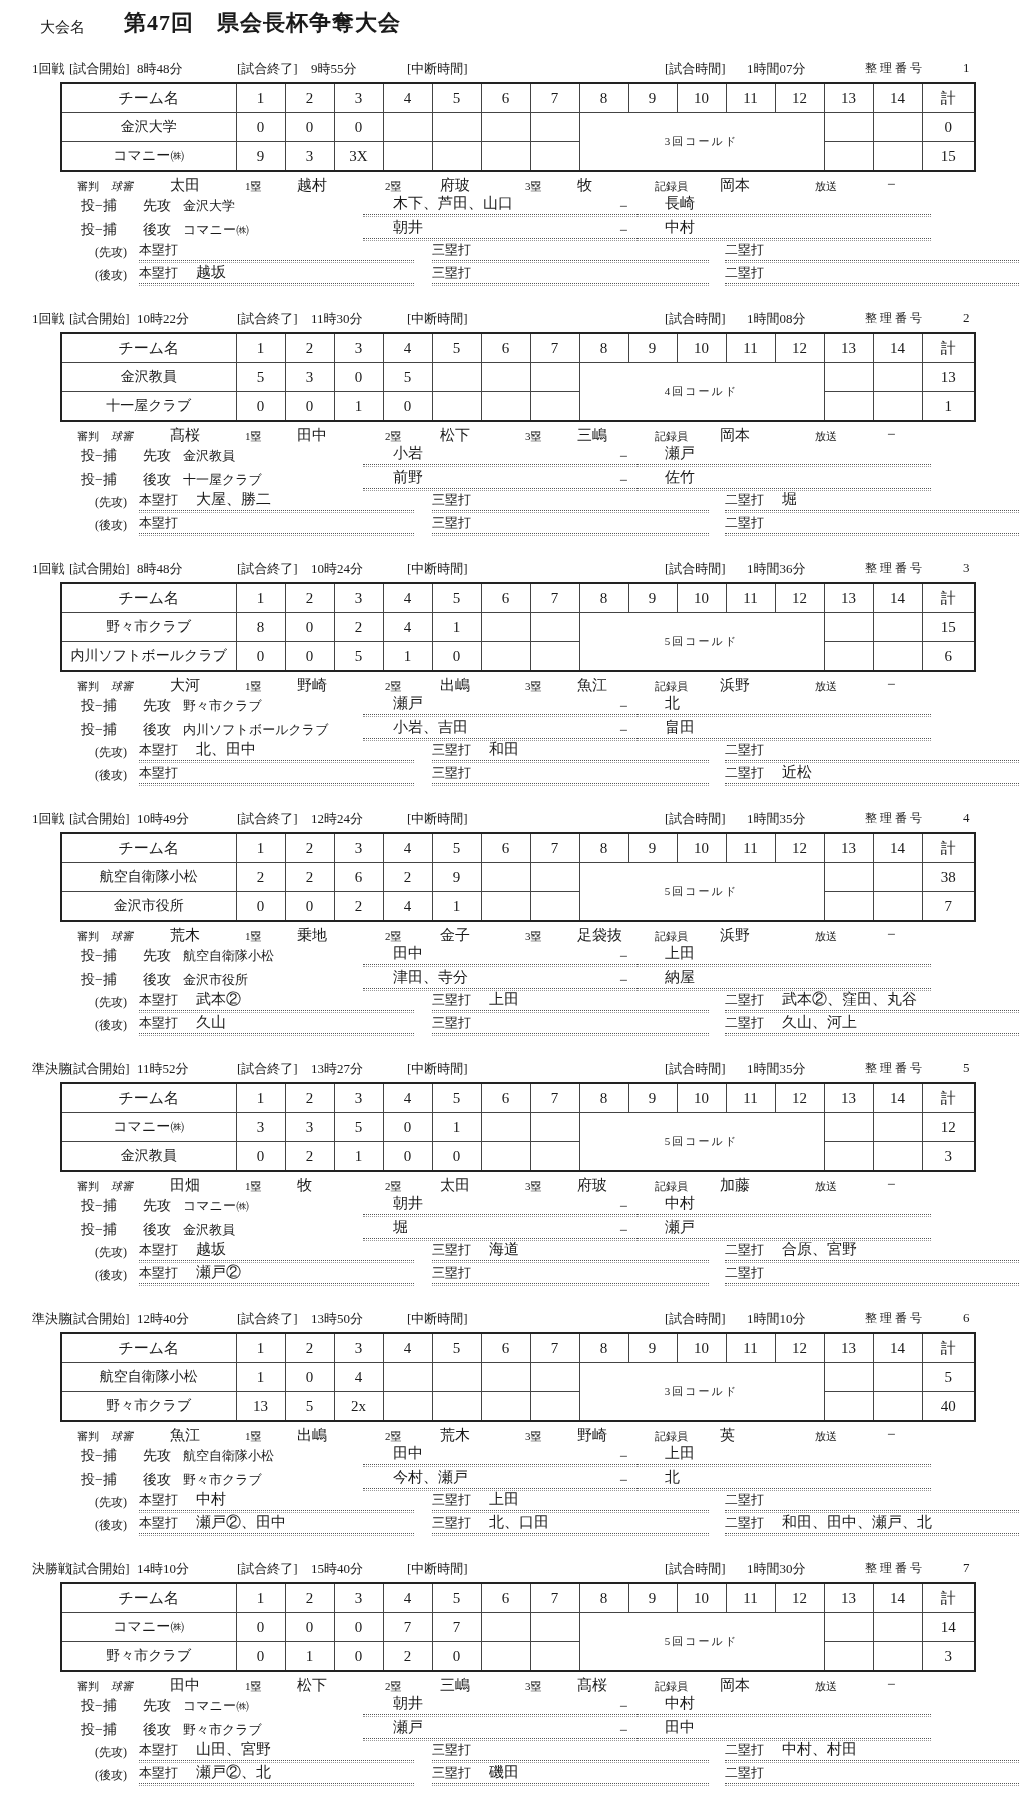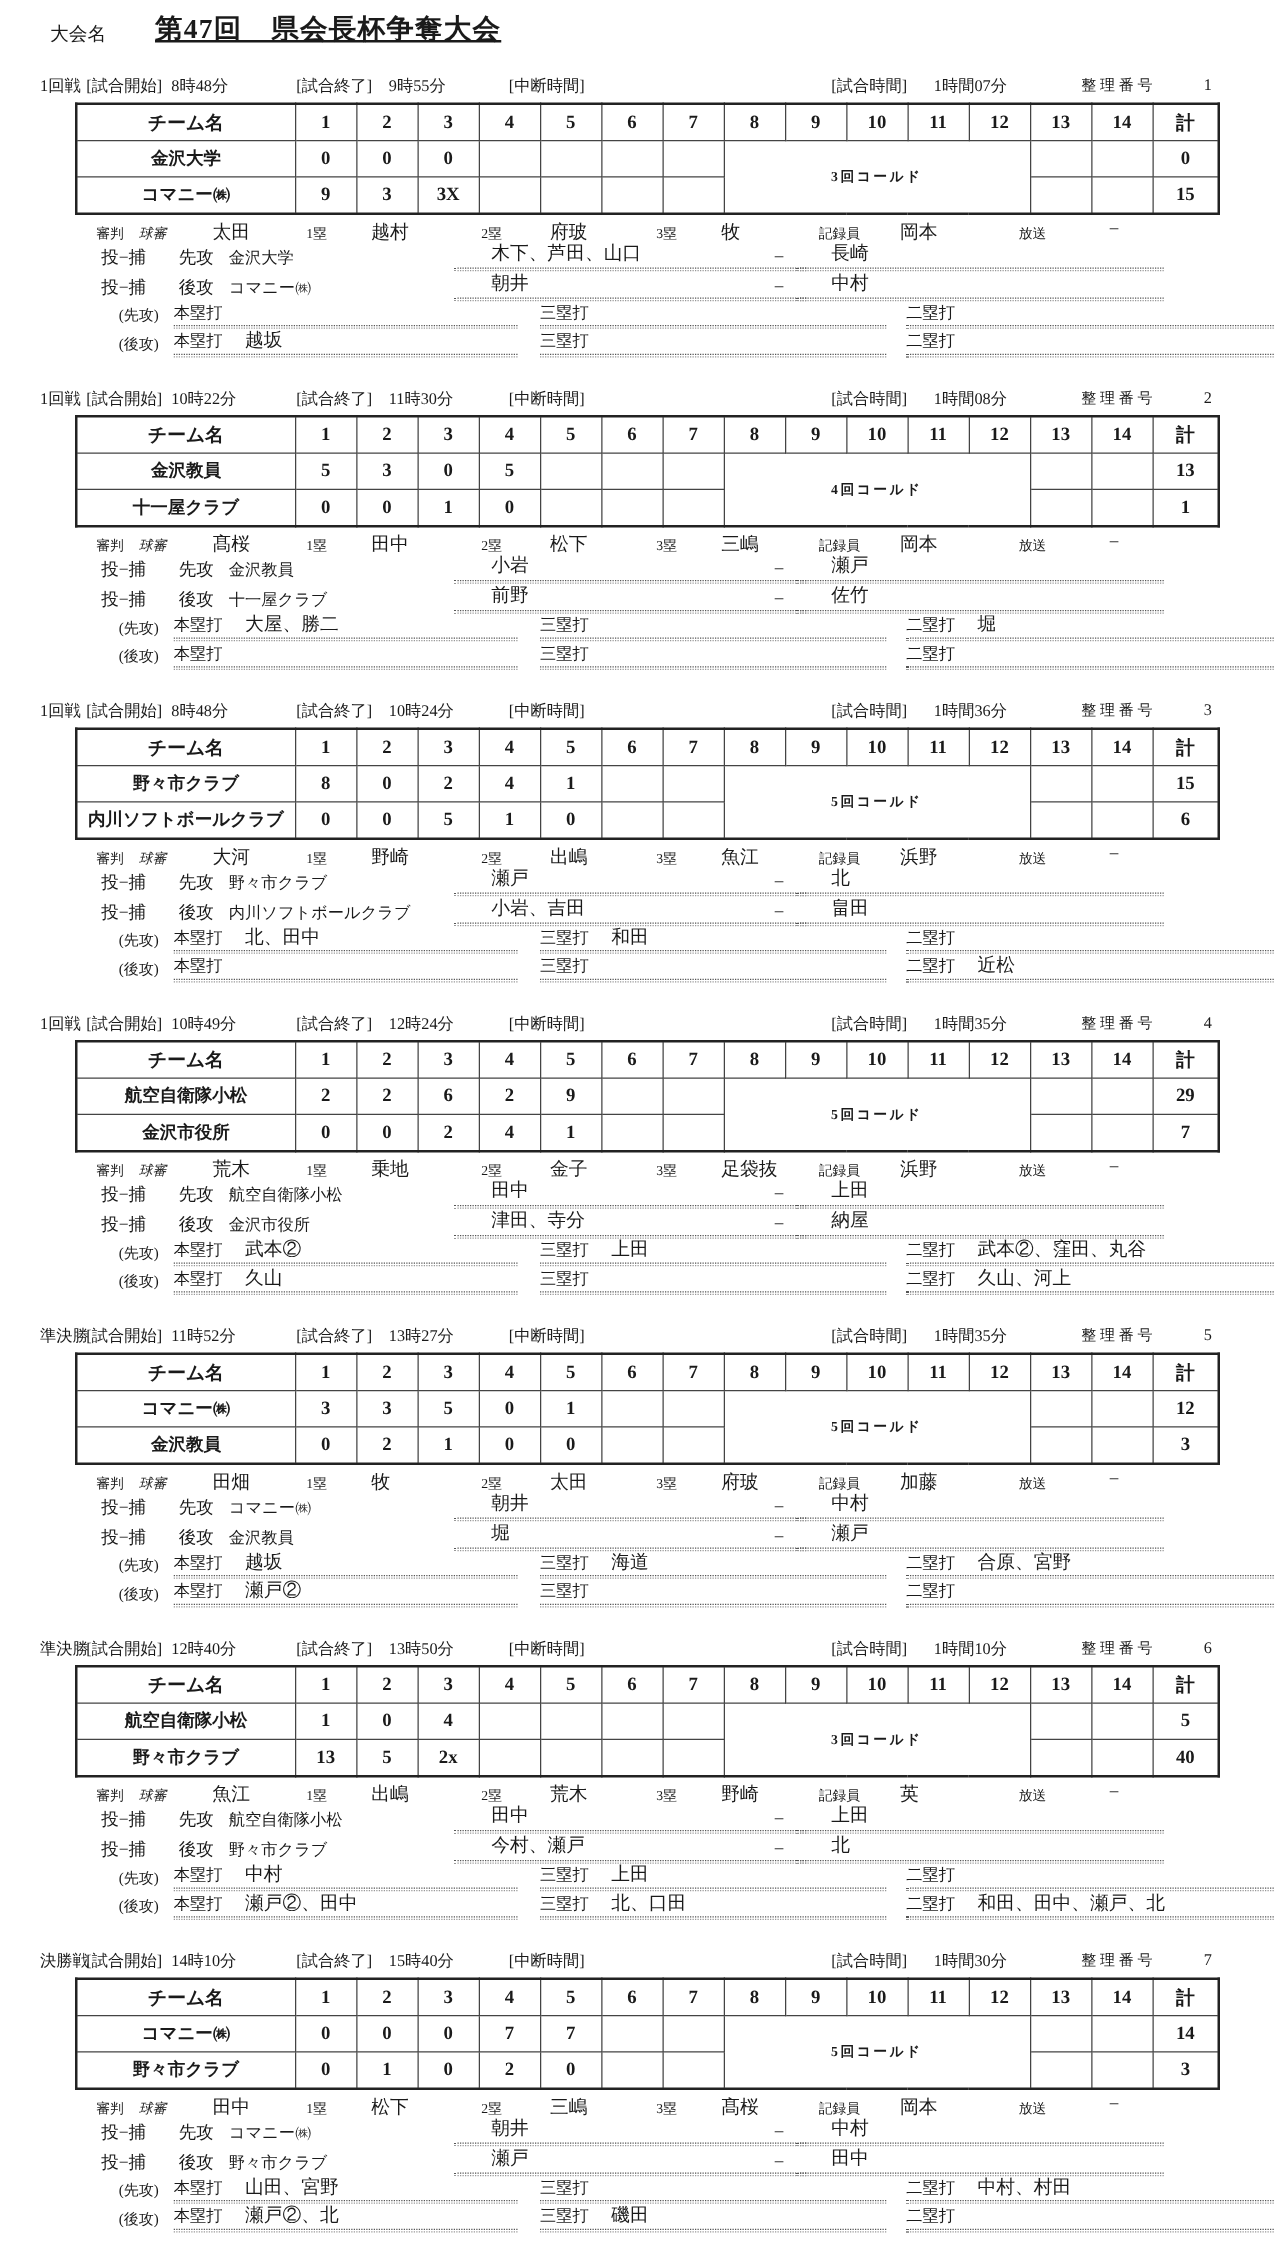--- a/index.html
+++ b/index.html
@@ -1,35 +1,35 @@
 <!DOCTYPE html>
 <html lang="ja"><head>
 <meta charset="utf-8">
 <style>
   html,body{margin:0;padding:0;background:#fff;}
   body{width:1024px;height:1810px;position:relative;overflow:hidden;
        font-family:"Liberation Serif","DejaVu Serif",serif;color:#1a1a1a;}
   .title-row{position:absolute;top:8px;left:0;width:1024px;height:40px;}
   .t-label{position:absolute;left:40px;top:10px;font-size:15px;}
-  .t-name{position:absolute;left:124px;top:0;font-size:22px;font-weight:bold;letter-spacing:1px;text-decoration:underline;}
+  .t-name{position:absolute;left:124px;top:0;font-size:22px;font-weight:bold;letter-spacing:1px;}
   .games{position:absolute;top:60px;left:0;width:1024px;padding-left:25px;}
   .game{position:relative;height:250px;width:1024px;}
   .game span{white-space:nowrap;}
   
   .info-line{position:absolute;top:0;left:0;width:1024px;height:18px;font-size:13px;}
   .info-line span{position:absolute;top:0;}
   .round{left:7px;}
   .lbl-start{left:44px;}   .v-start{left:112px;}
   .lbl-end{left:212px;}    .v-end{left:286px;}
   .lbl-int{left:382px;}
   .lbl-dur{left:640px;}    .v-dur{left:722px;}
   .lbl-serial{left:840px;font-size:12px;letter-spacing:3px;} .v-serial{left:938px;}
   
   table.score{position:absolute;top:22px;left:35px;border-collapse:collapse;table-layout:fixed;
-              width:915px;font-size:15px;font-weight:bold;}
+              width:915px;font-size:15px;}
   table.score td{border:1px solid #444;height:28px;padding:0 2px;overflow:hidden;}
   table.score{border:2px solid #222;}
   td.c{text-align:center;}
   td.tname{text-align:center;font-size:14px;}
   td.called{text-align:center;letter-spacing:2px;font-size:11px;}
   
   .ump-line{position:absolute;top:114px;left:0;width:1024px;height:18px;}
   .ump-line span{position:absolute;top:2px;}
   .ul{font-size:11px;top:5px !important;}
   .un{font-size:15px;}
@@ -516,21 +516,21 @@
         <td class="c">2</td>
         <td class="c">2</td>
         <td class="c">6</td>
         <td class="c">2</td>
         <td class="c">9</td>
         <td class="c"></td>
         <td class="c"></td>
         <td class="called" colspan="5" rowspan="2">5回コールド</td>
         <td class="c"></td>
         <td class="c"></td>
-        <td class="c">29</td>
+        <td class="c">38</td>
       </tr>
       <tr>
         <td class="tname">金沢市役所</td>
         <td class="c">0</td>
         <td class="c">0</td>
         <td class="c">2</td>
         <td class="c">4</td>
         <td class="c">1</td>
         <td class="c"></td>
         <td class="c"></td>

